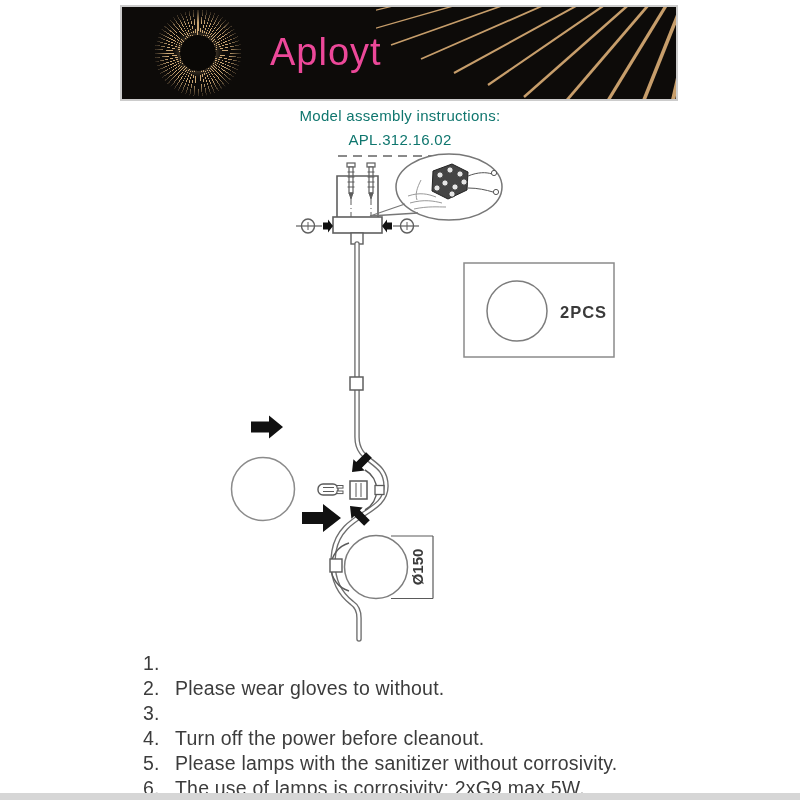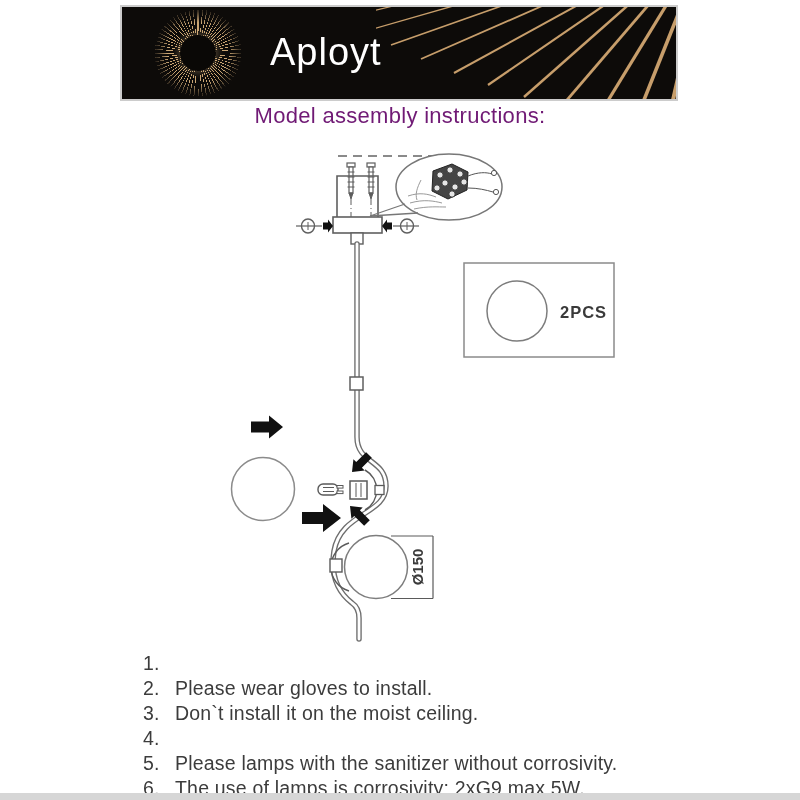--- a/index.html
+++ b/index.html
@@ -19,26 +19,26 @@
   .starburst::before{
     content:"";position:absolute;inset:0;border-radius:50%;
     background:radial-gradient(circle, rgba(13,11,9,0) 0 50%, #0d0b09 74%);
   }
   .starburst::after{
     content:"";position:absolute;left:50%;top:50%;width:36px;height:36px;margin:-18px 0 0 -18px;
     border-radius:50%;background:#0a0806;box-shadow:0 0 7px 2px rgba(226,190,138,.30);
   }
   .brand-name{
     position:absolute;left:148px;top:24px;font-size:38px;letter-spacing:1px;
-    color:#ffffff;font-weight:400;
+    color:#ec4899;font-weight:400;
   }
   .banner-rays{position:absolute;right:0;top:0;}
   
   .page-title{position:absolute;left:0;top:104px;width:100%;text-align:center;
-    font-size:22px;line-height:24px;color:#701a75;letter-spacing:.3px;}
+    font-size:15px;line-height:24px;color:#0f766e;letter-spacing:.3px;}
   
   .diagram{position:absolute;left:0;top:0;width:800px;height:800px;}
   .diagram text{font-family:"Liberation Sans", sans-serif;fill:#3a3a3a;}
   
   .instructions{position:absolute;left:143px;top:651px;}
   .instr-row{display:flex;font-size:19.5px;line-height:25px;color:#3c3c3c;letter-spacing:.2px;}
   .instr-num{width:32px;flex:0 0 32px;}
   
   .edge-bottom{position:absolute;left:0;top:793px;width:800px;height:7px;background:#d6d6d6;}
 </style>
@@ -62,20 +62,21 @@
       <line x1="335" y1="-75" x2="258" y2="118" stroke-width="3.6"></line>
       <line x1="335" y1="-75" x2="290" y2="124" stroke-width="4"></line>
       <line x1="335" y1="-75" x2="318" y2="128" stroke-width="4.4"></line>
       <line x1="335" y1="-75" x2="342" y2="130" stroke-width="4.8"></line>
     </g>
   </svg>
 </div>
 
 <div class="page-title">
   <div>Model assembly instructions:</div>
+  <div>APL.312.16.02</div>
 </div>
 
 <svg class="diagram" viewBox="0 0 800 800">
 
   <line x1="338" y1="156" x2="440" y2="156" stroke="#8a8a8a" stroke-width="1.8" stroke-dasharray="9 6"></line>
 
   <g stroke="#5d5d5d" fill="#ffffff">
     <g>
       <line x1="351" y1="199" x2="351" y2="231" stroke-width="1" stroke-dasharray="6 3 1 3"></line>
       <rect x="347" y="163" width="8" height="4" stroke-width="1.2"></rect>
@@ -203,28 +204,28 @@
   </g>
   <text transform="translate(423,567) rotate(-90)" text-anchor="middle" font-size="15" font-weight="600">Ø150</text>
 </svg>
 
 <div class="instructions">
   <div class="instr-row">
     <span class="instr-num">1.</span>
   </div>
   <div class="instr-row">
     <span class="instr-num">2.</span>
-    <span>Please wear gloves to install.</span>
+    <span>Please wear gloves to without.</span>
   </div>
   <div class="instr-row">
     <span class="instr-num">3.</span>
-    <span>Don`t install it on the moist ceiling.</span>
   </div>
   <div class="instr-row">
     <span class="instr-num">4.</span>
+    <span>Turn off the power before cleanout.</span>
   </div>
   <div class="instr-row">
     <span class="instr-num">5.</span>
     <span>Please lamps with the sanitizer without corrosivity.</span>
   </div>
   <div class="instr-row">
     <span class="instr-num">6.</span>
     <span>The use of lamps is corrosivity: 2xG9 max 5W.</span>
   </div>
 </div>

